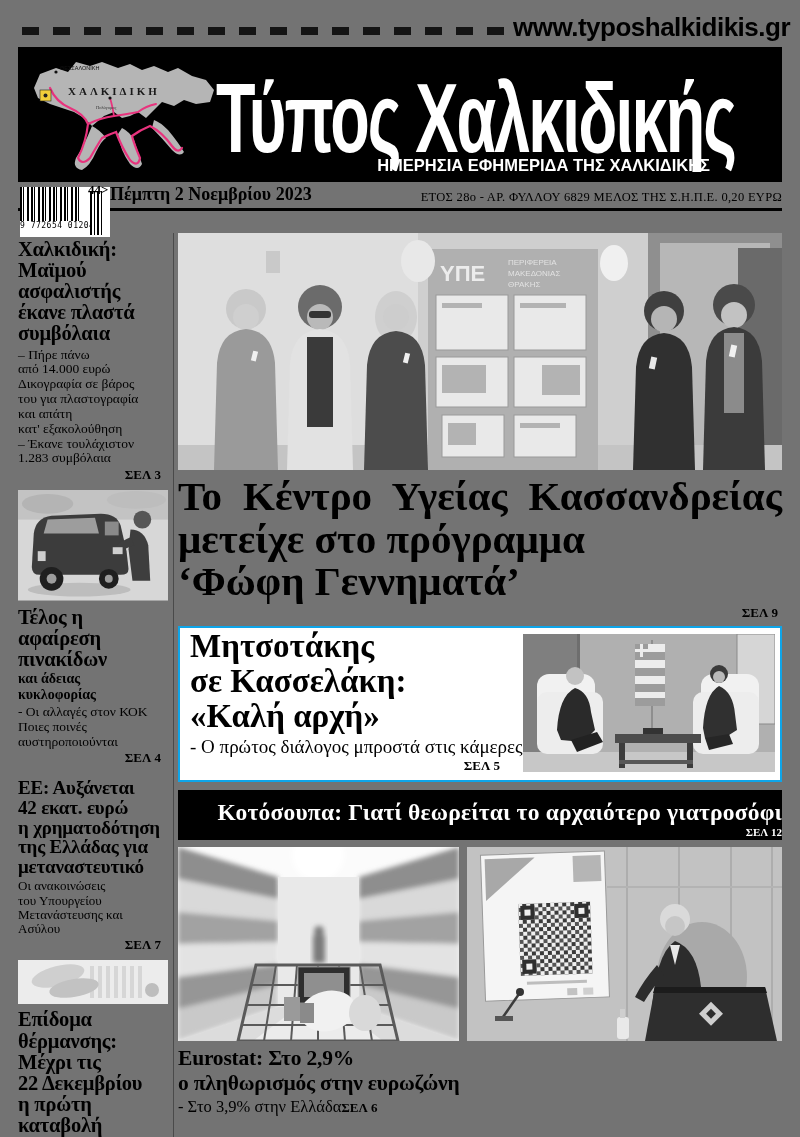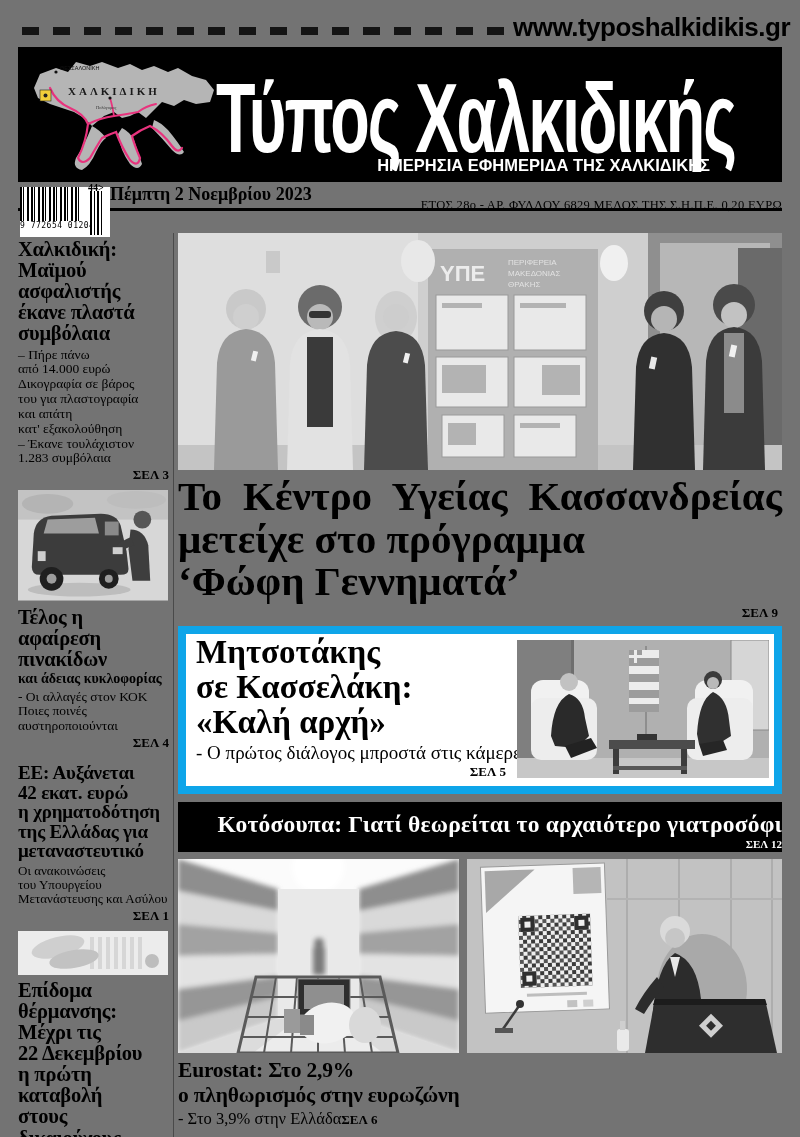--- a/index.html
+++ b/index.html
@@ -18,50 +18,50 @@
   .map-logo{position:absolute;left:8px;top:7px;width:196px;height:121px;}
   .mast-title{position:absolute;left:198px;top:22px;color:#fff;white-space:nowrap;
               font-family:"Liberation Sans",sans-serif;font-weight:bold;font-size:98px;
               line-height:1;letter-spacing:-3px;transform:scaleX(.66);transform-origin:0 0;}
   .mast-sub{position:absolute;right:72px;bottom:7px;color:#fff;
             font-family:Liberation Sans, sans-serif;font-weight:bold;font-size:16.5px;}
 
   
   .dateline{position:absolute;left:18px;top:184px;width:764px;height:24px;border-bottom:3px solid #000;}
   .date-text{position:absolute;left:92px;top:0;font-weight:bold;font-size:18px;}
-  .issue-info{position:absolute;right:0;top:14px;font-size:12.5px;letter-spacing:.3px;}
+  .issue-info{position:absolute;right:0;top:6px;font-size:12.5px;letter-spacing:.3px;}
   .barcode{position:absolute;left:2px;top:3px;width:90px;height:50px;background:#fff;z-index:2;}
   .bars{position:absolute;left:0;top:0;width:62px;height:34px;
         background:repeating-linear-gradient(90deg,#000 0 2px,#fff 2px 3px,#000 3px 4px,#fff 4px 7px,#000 7px 9px,#fff 9px 11px);}
   .bars-num{position:absolute;left:0;top:34px;font-size:8px;font-family:"DejaVu Sans Mono",monospace;letter-spacing:.5px;}
   .addon{position:absolute;left:70px;top:4px;width:13px;height:44px;
          background:repeating-linear-gradient(90deg,#000 0 2px,#fff 2px 4px,#000 4px 5px,#fff 5px 7px);}
-  .addon-label{position:absolute;left:68px;top:-5px;font-size:10px;font-weight:bold;}
+  .addon-label{position:absolute;left:68px;top:-5px;font-size:13px;font-weight:bold;}
 
   
   .sidebar{position:absolute;left:18px;top:233px;width:156px;height:904px;
-           border-right:1px solid #4a4a4a;box-sizing:border-box;padding-right:4px;}
+           border-right:1px solid #4a4a4a;box-sizing:border-box;padding-right:12px;}
   .sb-title{font-weight:bold;font-size:20.5px;line-height:1.03;white-space:pre-line;letter-spacing:-.2px;}
   .sb-title.small{font-size:19px;}
   .sb-sub{font-weight:bold;font-size:14px;line-height:1.1;margin-top:1px;}
   .sb-body{font-size:13.5px;line-height:1.1;white-space:pre-line;margin-top:3px;}
   .sb-body.small{font-size:13px;}
   .sb-page{text-align:right;font-weight:bold;font-size:13px;margin-top:1px;}
   .sb-photo{display:block;width:150px;margin:7px 0 5px;}
   .sb-art{margin-top:6px;}
 
   
   .main{position:absolute;left:178px;top:233px;width:604px;}
   .lead-photo{display:block;width:604px;height:237px;}
   .lead-headline{margin-top:5px;font-weight:bold;font-size:41px;line-height:1.04;}
   .hl1{text-align:justify;text-align-last:justify;}
   .hl-rest{white-space:pre-line;}
   .page-ref{text-align:right;font-weight:bold;font-size:13px;margin-top:2px;padding-right:4px;}
 
-  .second-box{margin-top:5px;border:8px solid #0ea5e9;height:152px;position:relative;background:#fff;}
+  .second-box{margin-top:5px;border:2px solid #0ea5e9;height:152px;position:relative;background:#fff;}
   .second-text{position:absolute;left:10px;top:1px;width:336px;}
   .second-headline{font-weight:bold;font-size:33px;line-height:1.06;white-space:pre-line;}
   .second-sub{font-size:19px;margin-top:2px;}
   .second-page{text-align:right;font-weight:bold;font-size:13px;padding-right:26px;}
   .second-photo{position:absolute;right:5px;top:6px;width:252px;height:138px;}
 
   .banner{margin-top:8px;background:#000;color:#fff;height:50px;position:relative;text-align:right;}
   .banner-text{font-weight:bold;font-size:23.5px;padding-top:9px;letter-spacing:.2px;}
   .banner-page{position:absolute;right:0;bottom:2px;font-size:11px;font-weight:bold;}
 
@@ -173,21 +173,21 @@
 
     <div class="sb-art" style="margin-top:12px;">
       <div class="sb-title small">ΕΕ: Αυξάνεται
 42 εκατ. ευρώ
 η χρηματοδότηση
 της Ελλάδας για
 μεταναστευτικό</div>
       <div class="sb-body small">Οι ανακοινώσεις
 του Υπουργείου
 Μετανάστευσης και Ασύλου</div>
-      <div class="sb-page">ΣΕΛ 1</div>
+      <div class="sb-page">ΣΕΛ 7</div>
     </div>
 
     <svg class="sb-photo" viewBox="0 0 150 44" style="height:44px;">
       <rect width="150" height="44" fill="#ececec"></rect>
       <g fill="#d6d6d6">
         <rect x="72" y="6" width="4" height="32"></rect>
           <rect x="80" y="6" width="4" height="32"></rect>
         <rect x="88" y="6" width="4" height="32"></rect>
           <rect x="96" y="6" width="4" height="32"></rect>
         <rect x="104" y="6" width="4" height="32"></rect>

